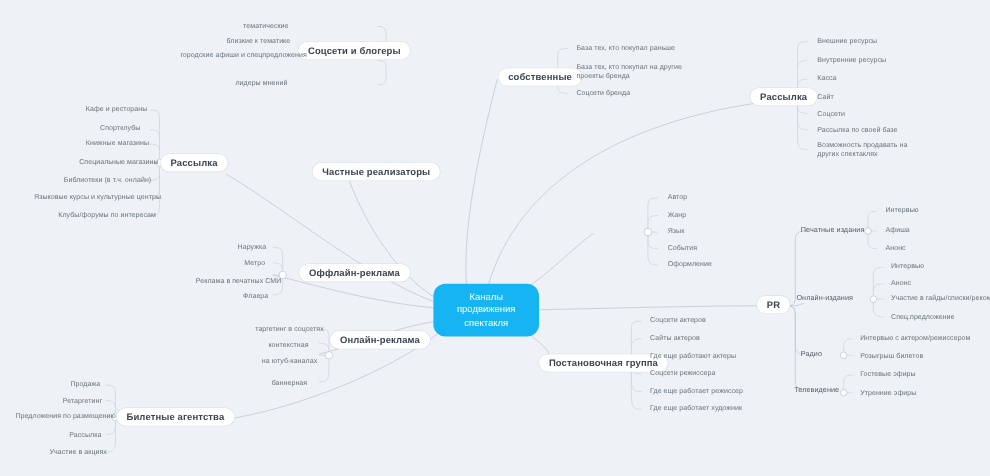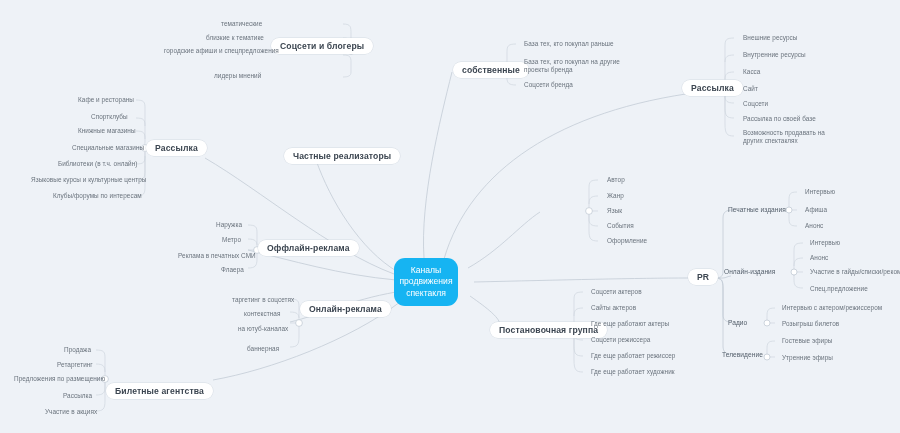--- a/index.html
+++ b/index.html
@@ -40,21 +40,21 @@
     line-height:8px;
     white-space:nowrap;
     background:transparent;
     padding:0;
   }
   .leaf.wrap{white-space:normal;line-height:7.6px;}
 
   #center{
     position:absolute;
     left:394px;top:258px;
-    width:64px;height:48px;
+    width:96px;height:48px;
     background:#16b4f2;
     border-radius:11px 11px 11px 11px;
     color:#ffffff;
     font-size:8.6px;
     line-height:11.5px;
     display:flex;align-items:center;justify-content:center;
     text-align:center;
     padding:0 5px;
     box-sizing:border-box;
   }
@@ -181,33 +181,33 @@
   <div class="leaf" style="left:78px;top:96px;">Кафе и рестораны</div>
   <div class="leaf" style="left:91px;top:113px;">Спортклубы</div>
   <div class="leaf" style="left:78px;top:127px;">Книжные магазины</div>
   <div class="leaf" style="left:72px;top:144px;">Специальные магазины</div>
   <div class="leaf" style="left:58px;top:160px;">Библиотеки (в т.ч. онлайн)</div>
   <div class="leaf" style="left:31px;top:176px;">Языковые курсы и культурные центры</div>
   <div class="leaf" style="left:53px;top:192px;">Клубы/форумы по интересам</div>
 
   <div class="node branch" style="left:284px;top:148px;">Частные реализаторы</div>
 
-  <div class="node branch" style="left:258px;top:240px;">Оффлайн-реклама</div>
+  <div class="node branch" style="left:272px;top:240px;">Оффлайн-реклама</div>
   <div class="leaf" style="left:216px;top:221px;">Наружка</div>
   <div class="leaf" style="left:222px;top:236px;">Метро</div>
   <div class="leaf" style="left:178px;top:252px;">Реклама в печатных СМИ</div>
   <div class="leaf" style="left:221px;top:266px;">Флаера</div>
 
   <div class="node branch" style="left:300px;top:301px;">Онлайн-реклама</div>
   <div class="leaf" style="left:232px;top:296px;">таргетинг в соцсетях</div>
   <div class="leaf" style="left:244px;top:310px;">контекстная</div>
   <div class="leaf" style="left:238px;top:325px;">на ютуб-каналах</div>
   <div class="leaf" style="left:247px;top:345px;">баннерная</div>
 
-  <div class="node branch" style="left:106px;top:371px;margin-top:12px;">Билетные агентства</div>
+  <div class="node branch" style="left:106px;top:371px;">Билетные агентства</div>
   <div class="leaf" style="left:64px;top:346px;">Продажа</div>
   <div class="leaf" style="left:57px;top:361px;">Ретаргетинг</div>
   <div class="leaf" style="left:14px;top:375px;">Предложения по размещению</div>
   <div class="leaf" style="left:63px;top:392px;">Рассылка</div>
   <div class="leaf" style="left:45px;top:408px;">Участие в акциях</div>
 
   <div class="node branch" style="left:453px;top:62px;">собственные</div>
   <div class="leaf" style="left:524px;top:40px;">База тех, кто покупал раньше</div>
   <div class="leaf wrap" style="left:524px;top:58px;width:104px;">База тех, кто покупал на другие проекты бренда</div>
   <div class="leaf" style="left:524px;top:81px;">Соцсети бренда</div>

